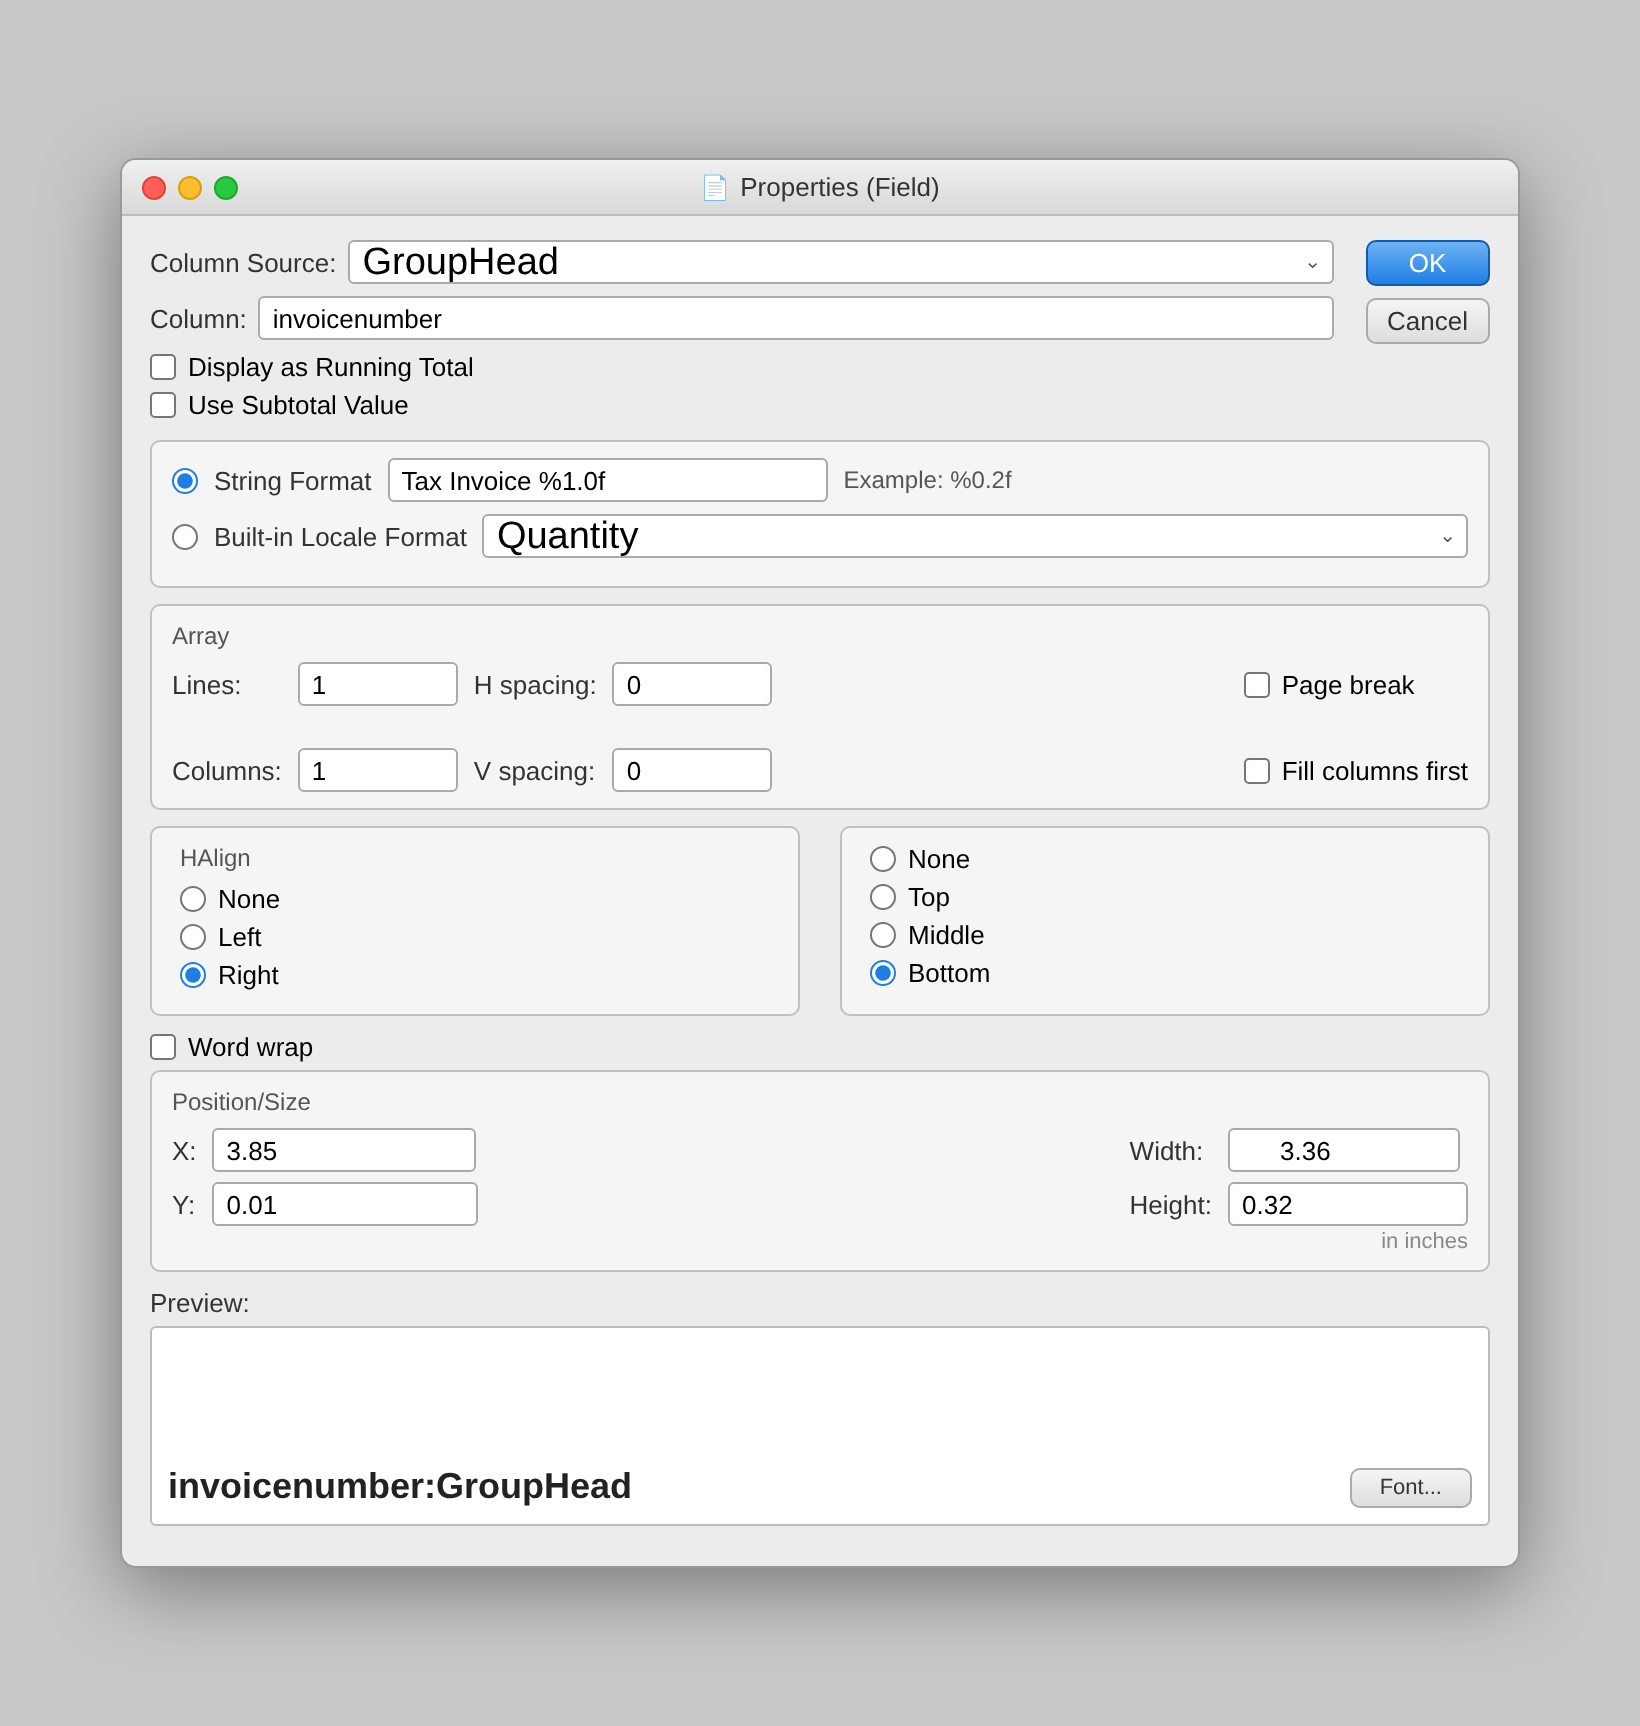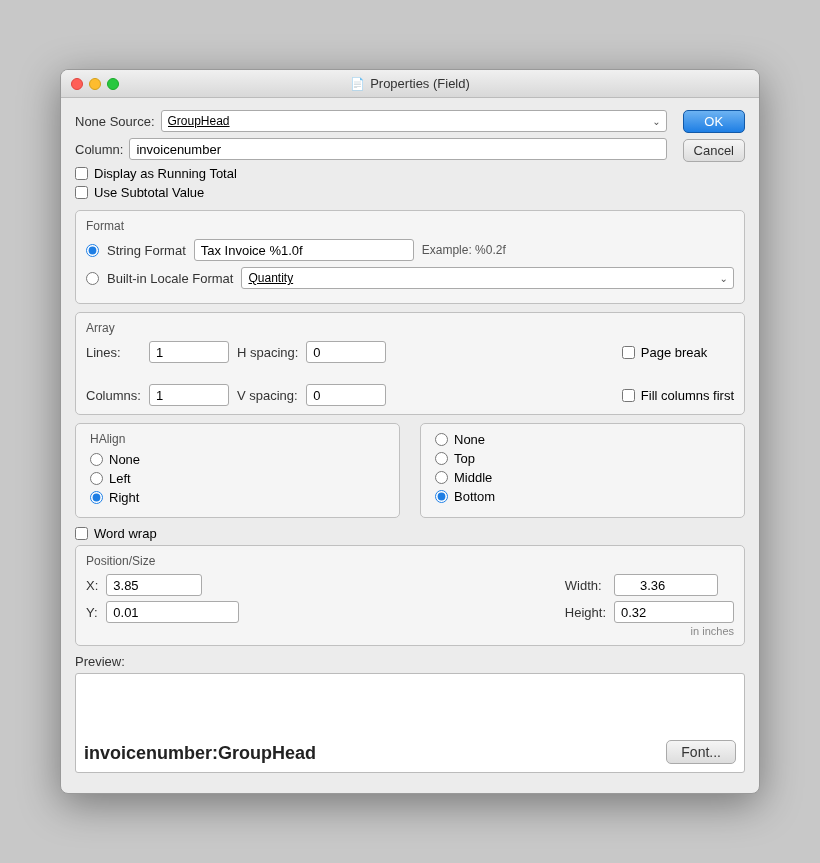--- a/index.html
+++ b/index.html
@@ -89,26 +89,25 @@
       position: relative;
       display: flex;
       align-items: center;
     }
     .dropdown-input {
       flex: 1;
       height: 22px;
       border: 1px solid #aaa;
       border-radius: 3px;
       padding: 0 22px 0 6px;
-      font-size: 12px;
+      font-size: 19px;
       background: white;
       appearance: none;
       outline: none;
       cursor: pointer;
-      text-decoration: underline;
     }
     .dropdown-arrow {
       position: absolute;
       right: 6px;
       color: #555;
       font-size: 10px;
       pointer-events: none;
     }
     .ok-cancel {
       display: flex;
@@ -274,21 +273,21 @@
       font-size: 18px;
       font-weight: bold;
       color: #222;
     }
     .font-btn {
       background: linear-gradient(to bottom, #f5f5f5, #ddd);
       color: #333;
       border: 1px solid #aaa;
       border-radius: 5px;
       padding: 3px 14px;
-      font-size: 14px;
+      font-size: 11px;
       cursor: pointer;
       align-self: flex-end;
     }
 
     input[type="radio"] { accent-color: #1e7ee4; }
     input[type="checkbox"] { accent-color: #1e7ee4; }
 
     .top-row {
       display: flex;
       align-items: flex-start;
@@ -313,21 +312,21 @@
       <span>Properties (Field)</span>
     </div>
   </div>
 
   <div class="content">
 
     <div class="top-row">
       <div class="top-left">
 
         <div class="row">
-          <span class="label">None Source:</span>
+          <span class="label">Column Source:</span>
           <div class="dropdown-wrapper">
             <select class="dropdown-input">
               <option>GroupHead</option>
             </select>
             <span class="dropdown-arrow">⌄</span>
           </div>
         </div>
 
         <div class="row">
           <span class="label">Column:</span>
@@ -344,21 +343,20 @@
         </div>
       </div>
 
       <div class="ok-cancel">
         <button class="btn-ok">OK</button>
         <button class="btn-cancel">Cancel</button>
       </div>
     </div>
 
     <div class="format-box">
-      <div class="format-title">Format</div>
 
       <div class="format-row">
         <input type="radio" name="format-type" checked="" style="">
         <span class="label">String Format</span>
         <input class="format-text-input" type="text" value="Tax Invoice %1.0f" style="">
         <span class="example-label">Example: %0.2f</span>
       </div>
 
       <div class="format-row">
         <input type="radio" name="format-type" style="">
@@ -437,24 +435,24 @@
 
     <div class="checkbox-row" style="margin-bottom:4px;">
       <input type="checkbox" style="">
       <span>Word wrap</span>
     </div>
 
     <div class="possize-box">
       <div class="possize-title">Position/Size</div>
       <div style="display:grid; grid-template-columns: auto 120px 1fr auto 120px; align-items:center; gap:5px 8px;">
         <span class="label">X:</span>
-        <input class="small-input" style="width: 96px;" type="text" value="3.85">
+        <input class="small-input" style="width: 132px;" type="text" value="3.85">
         <span></span>
         <span class="label">Width:</span>
-        <input class="small-input" style="width: 104px; padding-left: 25px;" type="text" value="3.36">
+        <input class="small-input" style="width: 116px; padding-left: 25px;" type="text" value="3.36">
 
         <span class="label">Y:</span>
         <input class="small-input" style="width: 133px;" type="text" value="0.01">
         <span></span>
         <span class="label">Height:</span>
         <input class="small-input" style="width: 120px;" type="text" value="0.32">
       </div>
       <div class="inches-note">in inches</div>
     </div>
 

